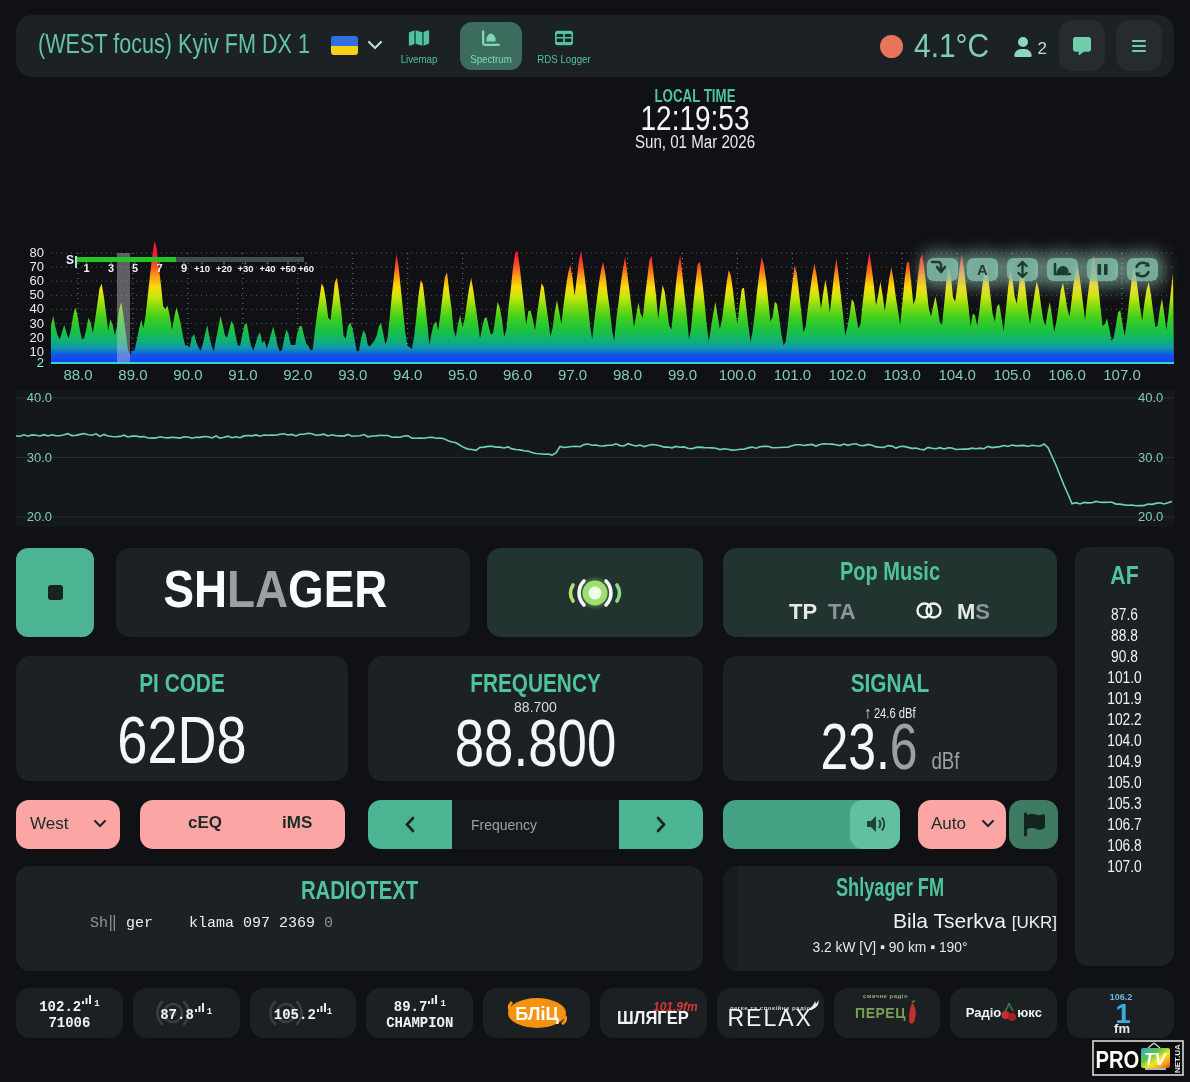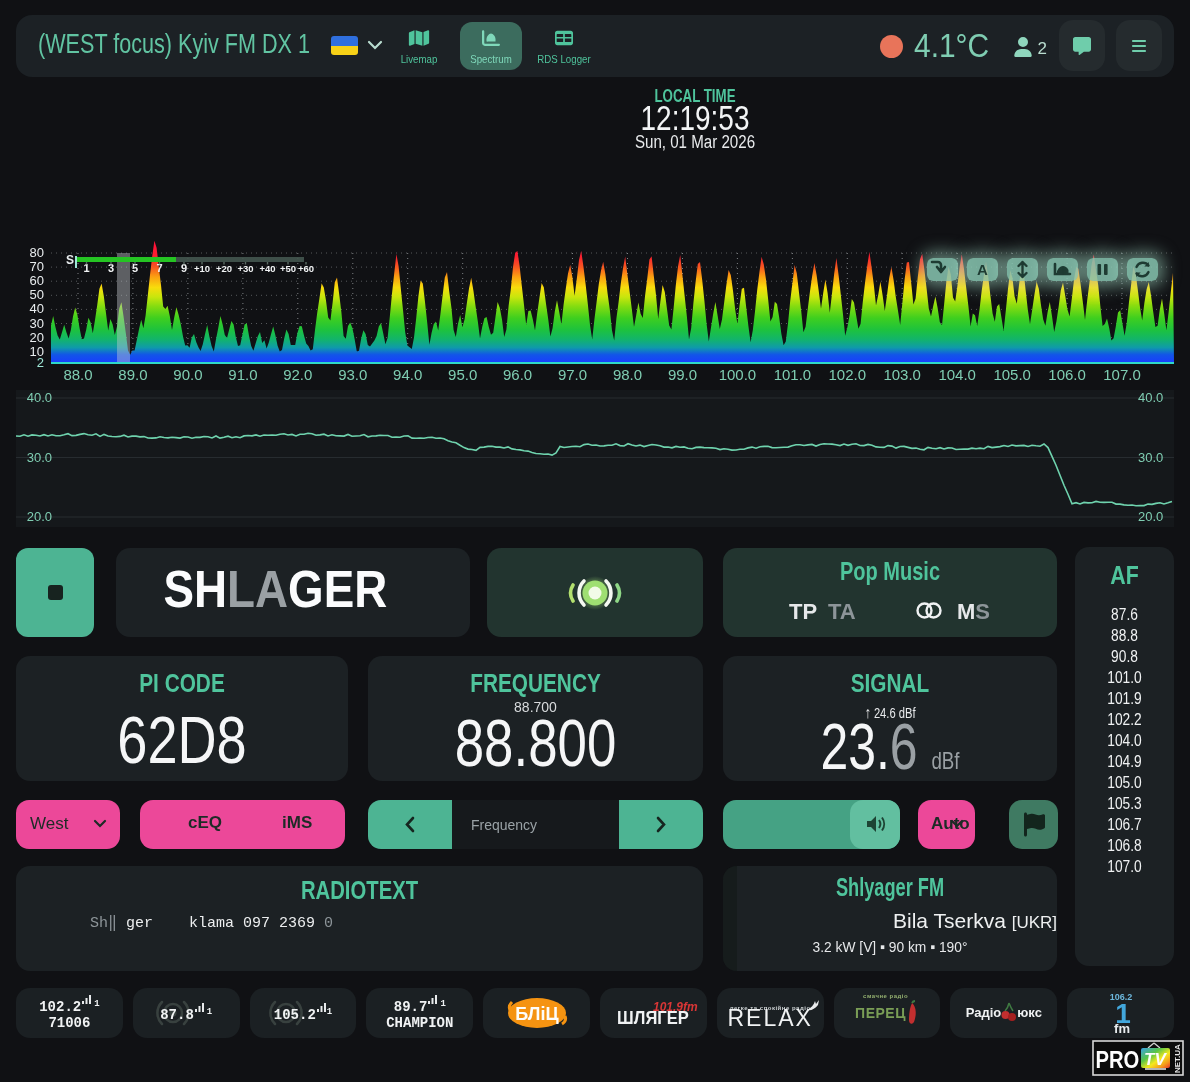--- a/index.html
+++ b/index.html
@@ -63,33 +63,33 @@
 #freq-panel { left:368px; top:656px; width:335px; height:125px; }
 #freq-prev { text-align:center; font-size:14px; color:#d8dbdd; margin-top:0; }
 #freq-val { text-align:center; font-size:66px; color:#f5f6f7; margin-top:-10px; transform:scaleX(0.80); }
 #sig-panel { left:723px; top:656px; width:334px; height:125px; }
 #sig-peak { text-align:center; font-size:14px; color:#e8eaec; margin-top:5px; transform:scaleX(0.8); }
 #sig-val { text-align:center; font-size:64px; color:#f5f6f7; margin-top:-12px; transform:scaleX(0.78); }
 #sig-val .dec { color:#9aa0a4; }
 #sig-val .unit { font-size:24px; color:#9aa0a4; }
 
 
-.ctl { position:absolute; top:800px; height:49px; background:#ec4899; border-radius:13px; color:#1d2b26; }
+.ctl { position:absolute; top:800px; height:49px; background:#fca5a5; border-radius:13px; color:#1d2b26; }
 #ctl-west { left:16px; width:104px; }
 #ctl-west .t { position:absolute; left:14px; top:14px; font-size:17px; }
 #ctl-eq { left:140px; width:205px; }
 #ctl-eq .a { position:absolute; left:48px; top:13px; font-size:17px; font-weight:bold; }
 #ctl-eq .b { position:absolute; left:142px; top:13px; font-size:17px; font-weight:bold; }
 #ctl-freq { left:368px; width:335px; background:#16191c; }
 #ctl-freq .larr { position:absolute; left:0; width:84px; height:49px; background:#4db493; border-radius:13px 0 0 13px; }
 #ctl-freq .rarr { position:absolute; right:0; width:84px; height:49px; background:#4db493; border-radius:0 13px 13px 0; }
 #ctl-freq .ph { position:absolute; left:86px; width:100px; text-align:center; top:17px; font-size:14px; color:#9aa2a6; }
 #ctl-vol { left:723px; width:177px; background:#45a284; }
 #ctl-vol .knob { position:absolute; right:0px; width:50px; height:49px; background:#62bfa0; border-radius:13px; }
-#ctl-auto { left:918px; width:57px;font-weight:bold; }
+#ctl-auto { left:918px; width:88px; }
 #ctl-auto .t { position:absolute; left:13px; top:14px; font-size:17px; }
 #ctl-flag { left:1009px; top:800px; position:absolute; width:49px; height:49px; background:#3f7a62; border-radius:13px; }
 
 
 #rt-panel { left:16px; top:866px; width:687px; height:105px; }
 #rt-title { text-align:center; font-size:26px; font-weight:bold; color:#4fc49c; margin-top:9px; transform:scaleX(0.78); }
 #rt0 { margin:7px 0 0 74px; font-family:"Liberation Mono",monospace; font-size:15px; color:#eceeef; }
 #rt0 .dim { color:#8d9599; }
 #tx-panel { left:723px; top:866px; width:334px; height:105px; }
 #tx-name { text-align:center; font-size:26px; font-weight:bold; color:#4fc49c; margin-top:6px; transform:scaleX(0.70); }

